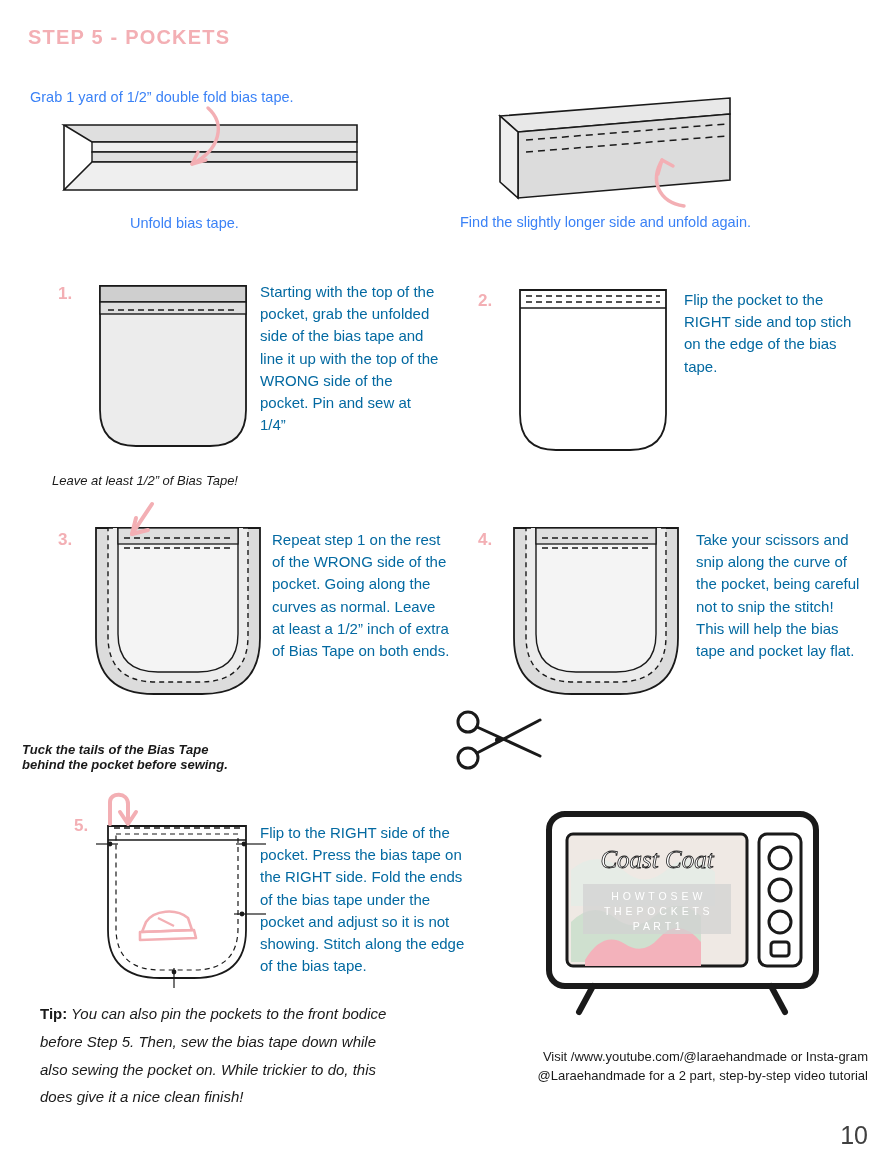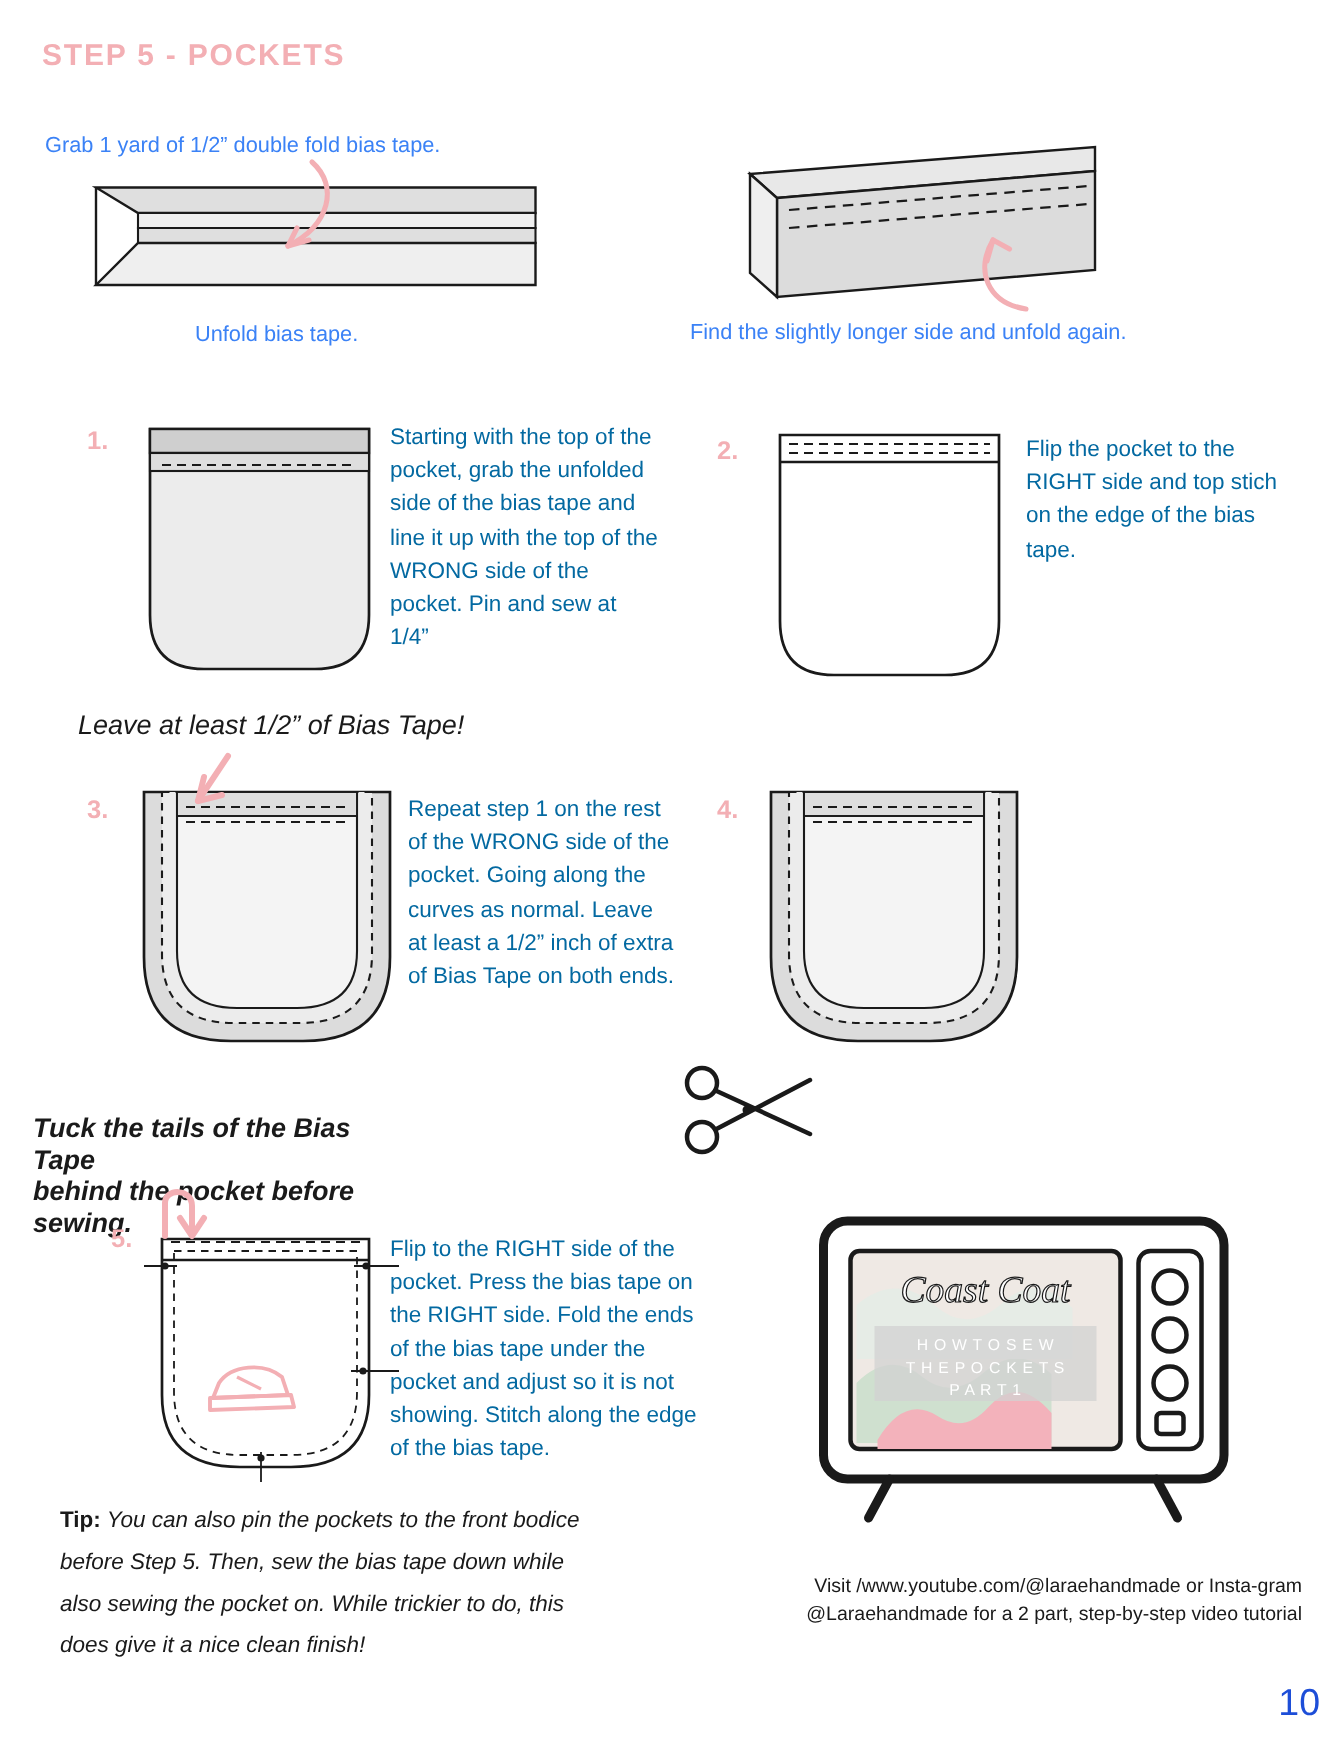--- a/index.html
+++ b/index.html
@@ -18,21 +18,21 @@
   .step-title {
     position: absolute;
     left: 28px; top: 26px;
     font-size: 20px;
     font-weight: bold;
     letter-spacing: 1.2px;
     color: #f3afb4;
   }
 
   .caption { font-size: 14.5px; color: #3b82f6; }
-  .caption-italic { font-size: 18px; font-style: italic; color: #1a1a1a; }
+  .caption-italic { font-size: 13px; font-style: italic; color: #1a1a1a; }
 
   .num {
     font-size: 17px;
     font-weight: bold;
     color: #f3afb4;
   }
 
   .body-text {
     font-size: 15px;
     line-height: 1.48;
@@ -42,23 +42,23 @@
   .tip-text {
     font-size: 15px;
     line-height: 1.85;
     font-style: italic;
     color: #1a1a1a;
   }
   .tip-text b { font-style: normal; }
 
   .page-num {
     position: absolute;
-    right: 16px; bottom: 22px;
+    right: 28px; bottom: 22px;
     font-size: 25px;
-    color: #1d4ed8;
+    color: #404040;
   }
 
   .vid-caption {
     font-size: 13px;
     line-height: 1.45;
     text-align: right;
     color: #1a1a1a;
   }
 
   svg { display: block; }
@@ -159,20 +159,21 @@
   <div class="abs" style="left:510px; top:524px;">
     <svg width="172" height="176" viewBox="0 0 172 176">
       <path d="M4 4 L168 4 L168 114 Q168 170 110 170 L62 170 Q4 170 4 114 Z" fill="#dcdcdc" stroke="#1a1a1a" stroke-width="1.8"></path>
       <path d="M16 4 L156 4 L156 112 Q156 158 108 158 L64 158 Q16 158 16 112 Z" fill="#ececec" stroke="#1a1a1a" stroke-width="1.4" stroke-dasharray="5 4"></path>
       <path d="M26 4 L146 4 L146 110 Q146 148 106 148 L66 148 Q26 148 26 110 Z" fill="#f4f4f4" stroke="#1a1a1a" stroke-width="1.4"></path>
       <rect x="26" y="4" width="120" height="16" fill="#dedede" stroke="#1a1a1a" stroke-width="1.3"></rect>
       <line x1="32" y1="14" x2="140" y2="14" stroke="#1a1a1a" stroke-width="1.3" stroke-dasharray="6 4"></line>
       <line x1="32" y1="24" x2="140" y2="24" stroke="#1a1a1a" stroke-width="1.3" stroke-dasharray="6 4"></line>
     </svg>
   </div>
+  <div class="abs body-text" style="left:696px; top:529px; width:165px;">Take your scissors and snip along the curve of the pocket, being careful not to snip the stitch! This will help the bias tape and pocket lay flat.</div>
 
   <div class="abs" style="left:452px; top:700px;">
     <svg width="96" height="80" viewBox="0 0 96 80">
       <circle cx="16" cy="22" r="10" fill="none" stroke="#1a1a1a" stroke-width="3"></circle>
       <circle cx="16" cy="58" r="10" fill="none" stroke="#1a1a1a" stroke-width="3"></circle>
       <path d="M25 27 L88 56" fill="none" stroke="#1a1a1a" stroke-width="3" stroke-linecap="round"></path>
       <path d="M25 53 L88 20" fill="none" stroke="#1a1a1a" stroke-width="3" stroke-linecap="round"></path>
       <circle cx="46" cy="40" r="3" fill="#1a1a1a"></circle>
     </svg>
   </div>

